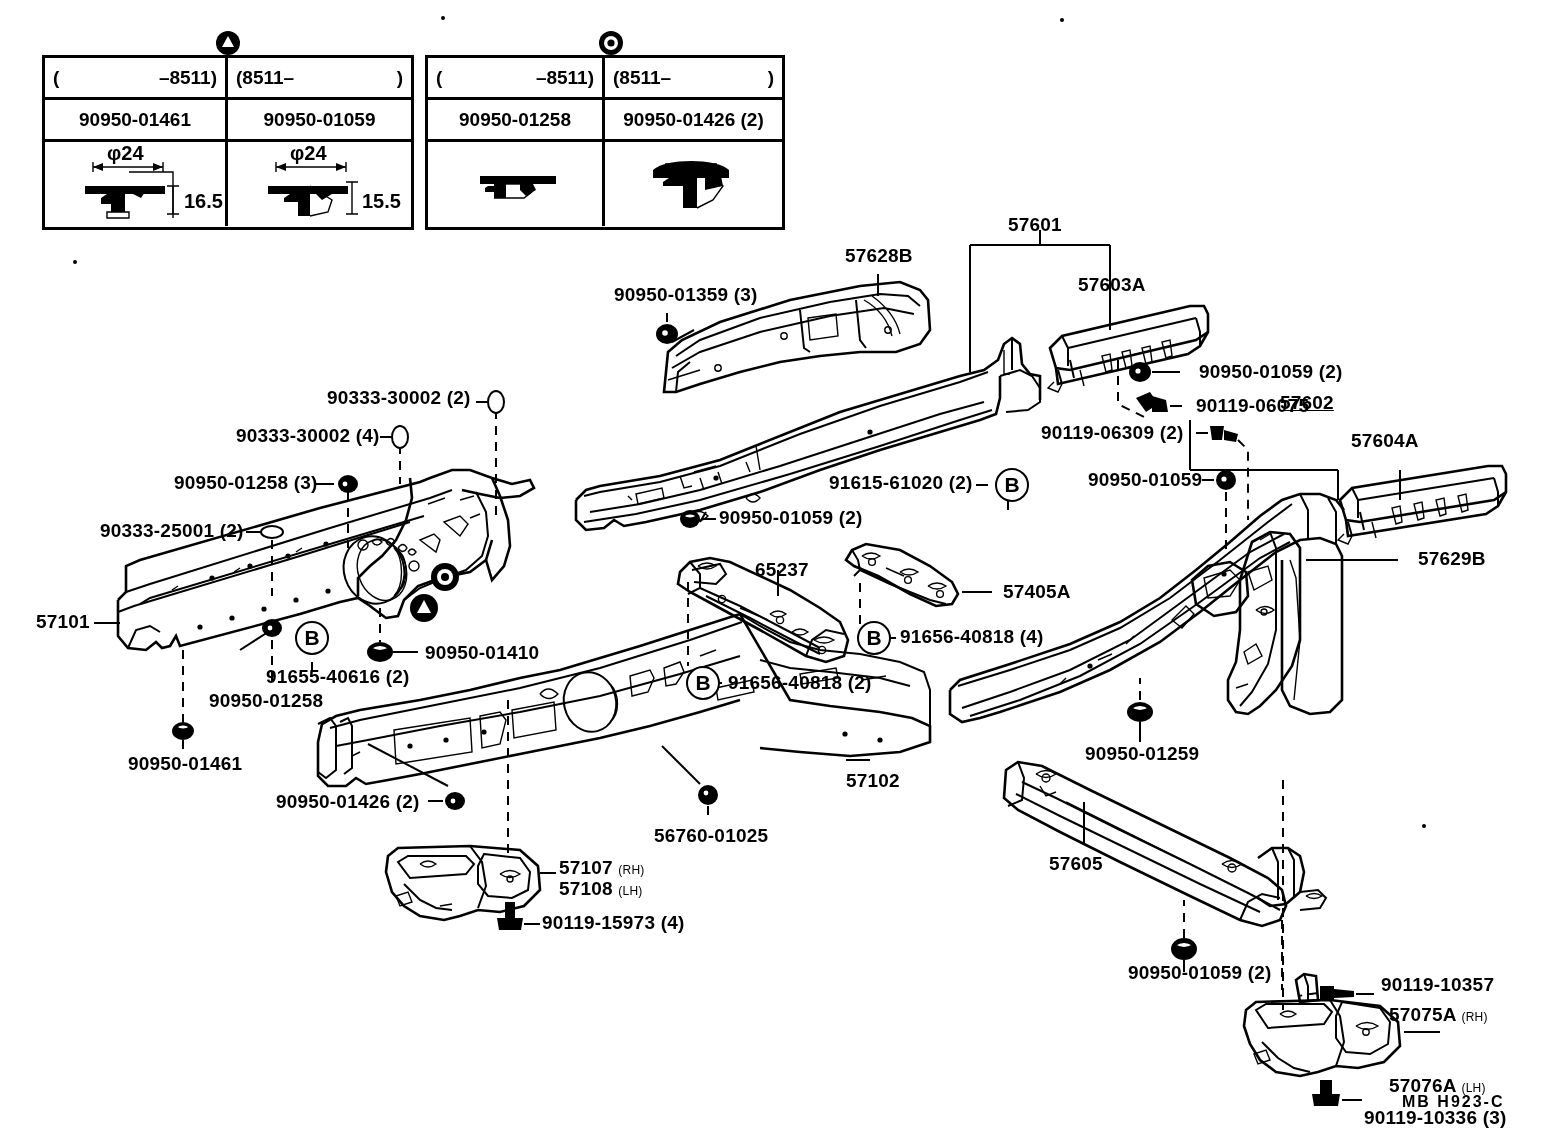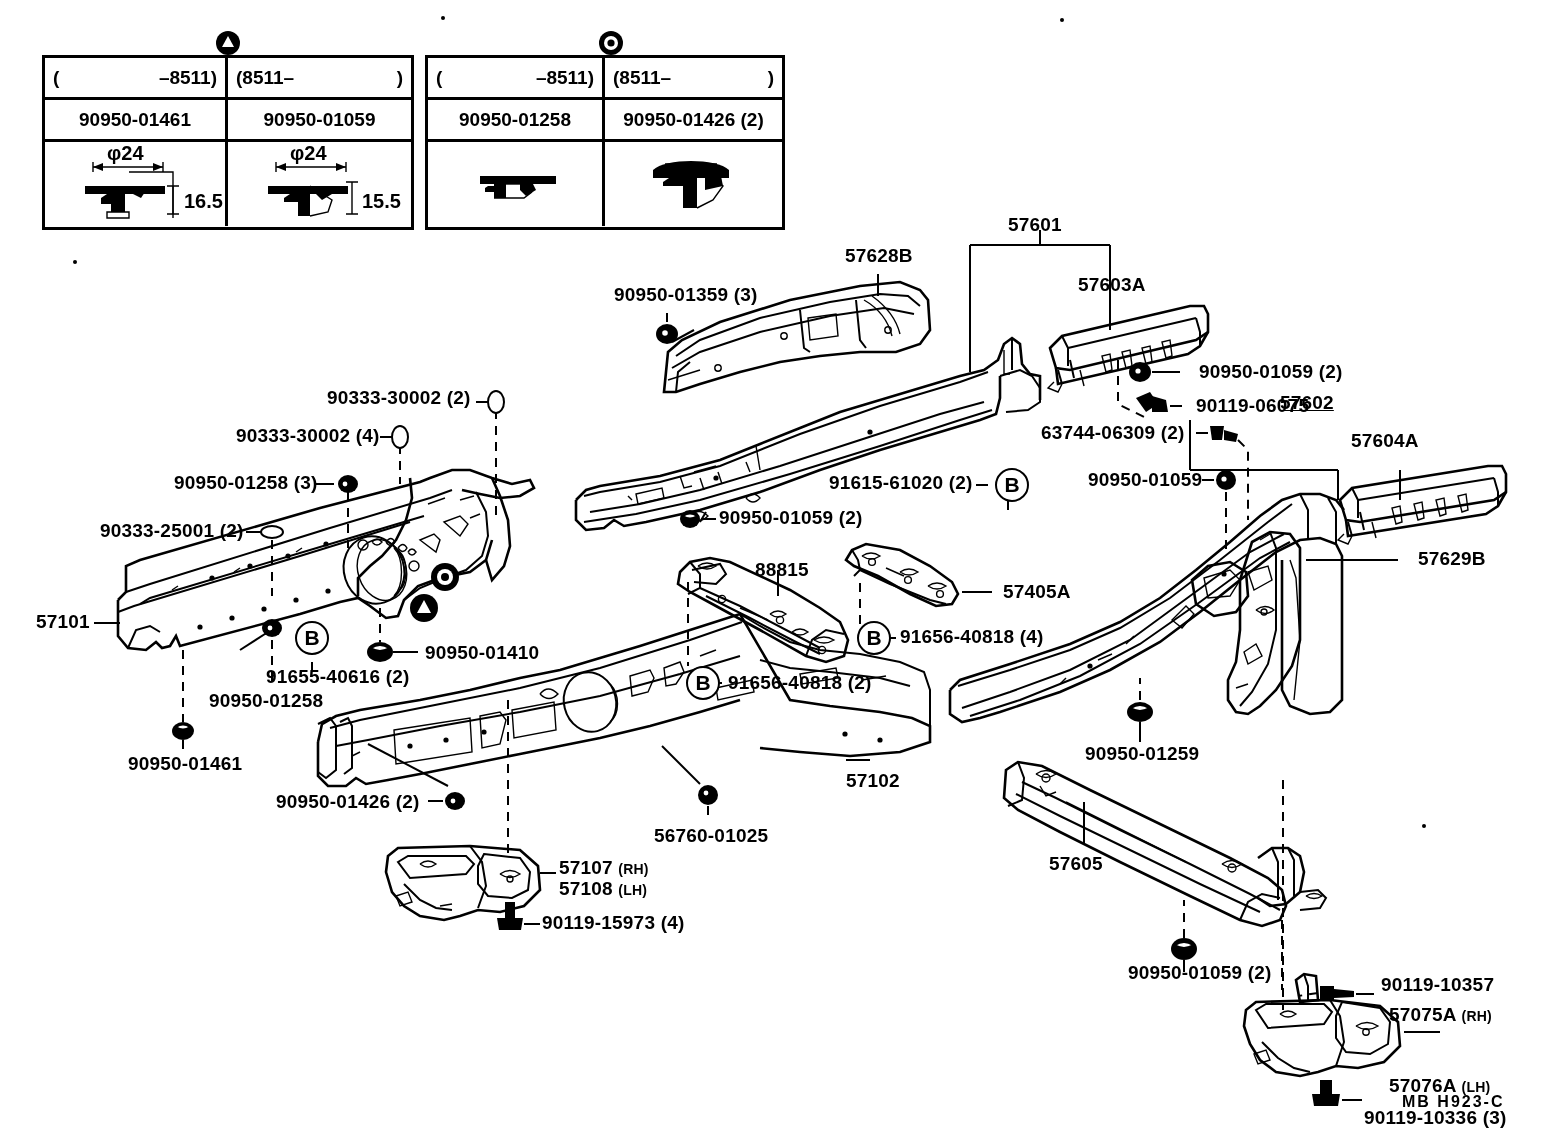--- a/index.html
+++ b/index.html
@@ -2,21 +2,21 @@
 <html><head>
 <meta charset="utf-8">
 <style>
   html,body{margin:0;padding:0;background:#ffffff;}
   body{width:1552px;height:1130px;position:relative;overflow:hidden;
        font-family:"Liberation Sans","DejaVu Sans",sans-serif;color:#000;}
   #stage{position:absolute;inset:0;width:1552px;height:1130px;}
 
   .lbl{position:absolute;white-space:nowrap;font-weight:bold;
        font-size:19px;letter-spacing:0.2px;line-height:1;}
-  .lbl .sfx{font-size:14px;font-weight:bold;}
+  .lbl .sfx{font-size:12px;font-weight:normal;}
 
   
   .vtable{position:absolute;border:3px solid #000;box-sizing:border-box;background:#fff;}
   .vrow{display:flex;}
   .vcell{box-sizing:border-box;border-right:3px solid #000;border-bottom:3px solid #000;
          display:flex;align-items:center;justify-content:center;
          font-weight:bold;font-size:19px;}
   .vcell:last-child{border-right:none;}
   .vrow:last-child .vcell{border-bottom:none;}
   .vhead{height:42px;}
@@ -616,29 +616,29 @@
   <div class="lbl" style="left:276px;top:792px;"><span>90950-01426</span> <span>(2)</span></div>
   <div class="lbl" style="left:654px;top:826px;"><span>56760-01025</span></div>
   <div class="lbl" style="left:846px;top:771px;"><span>57102</span></div>
   <div class="lbl" style="left:559px;top:858px;"><span>57107</span> <span class="sfx">(RH)</span></div>
   <div class="lbl" style="left:559px;top:879px;"><span>57108</span> <span class="sfx">(LH)</span></div>
   <div class="lbl" style="left:542px;top:913px;"><span>90119-15973</span> <span>(4)</span></div>
   <div class="lbl" style="left:614px;top:285px;"><span>90950-01359</span> <span>(3)</span></div>
   <div class="lbl" style="left:845px;top:246px;"><span>57628B</span></div>
   <div class="lbl" style="left:719px;top:508px;"><span>90950-01059</span> <span>(2)</span></div>
   <div class="lbl" style="left:829px;top:473px;"><span>91615-61020</span> <span>(2)</span></div>
-  <div class="lbl" style="left:755px;top:560px;"><span>88815</span></div>
+  <div class="lbl" style="left:755px;top:560px;"><span>65237</span></div>
   <div class="lbl" style="left:1003px;top:582px;"><span>57405A</span></div>
   <div class="lbl" style="left:900px;top:627px;"><span>91656-40818</span> <span>(4)</span></div>
   <div class="lbl" style="left:728px;top:673px;"><span>91656-40818</span> <span>(2)</span></div>
   <div class="lbl" style="left:1008px;top:215px;"><span>57601</span></div>
   <div class="lbl" style="left:1078px;top:275px;"><span>57603A</span></div>
   <div class="lbl" style="left:1199px;top:362px;"><span>90950-01059</span> <span>(2)</span></div>
   <div class="lbl" style="left:1196px;top:396px;"><span>90119-06075</span></div>
-  <div class="lbl" style="left:1041px;top:423px;"><span>63744-06309</span> <span>(2)</span></div>
+  <div class="lbl" style="left:1041px;top:423px;"><span>90119-06309</span> <span>(2)</span></div>
   <div class="lbl" style="left:1088px;top:470px;"><span>90950-01059</span></div>
   <div class="lbl" style="left:1280px;top:393px;text-decoration:underline;"><span>57602</span></div>
   <div class="lbl" style="left:1351px;top:431px;"><span>57604A</span></div>
   <div class="lbl" style="left:1418px;top:549px;"><span>57629B</span></div>
   <div class="lbl" style="left:1085px;top:744px;"><span>90950-01259</span></div>
   <div class="lbl" style="left:1049px;top:854px;"><span>57605</span></div>
   <div class="lbl" style="left:1128px;top:963px;"><span>90950-01059</span> <span>(2)</span></div>
   <div class="lbl" style="left:1381px;top:975px;"><span>90119-10357</span></div>
   <div class="lbl" style="left:1389px;top:1005px;"><span>57075A</span> <span class="sfx">(RH)</span></div>
   <div class="lbl" style="left:1389px;top:1076px;"><span>57076A</span> <span class="sfx">(LH)</span></div>

